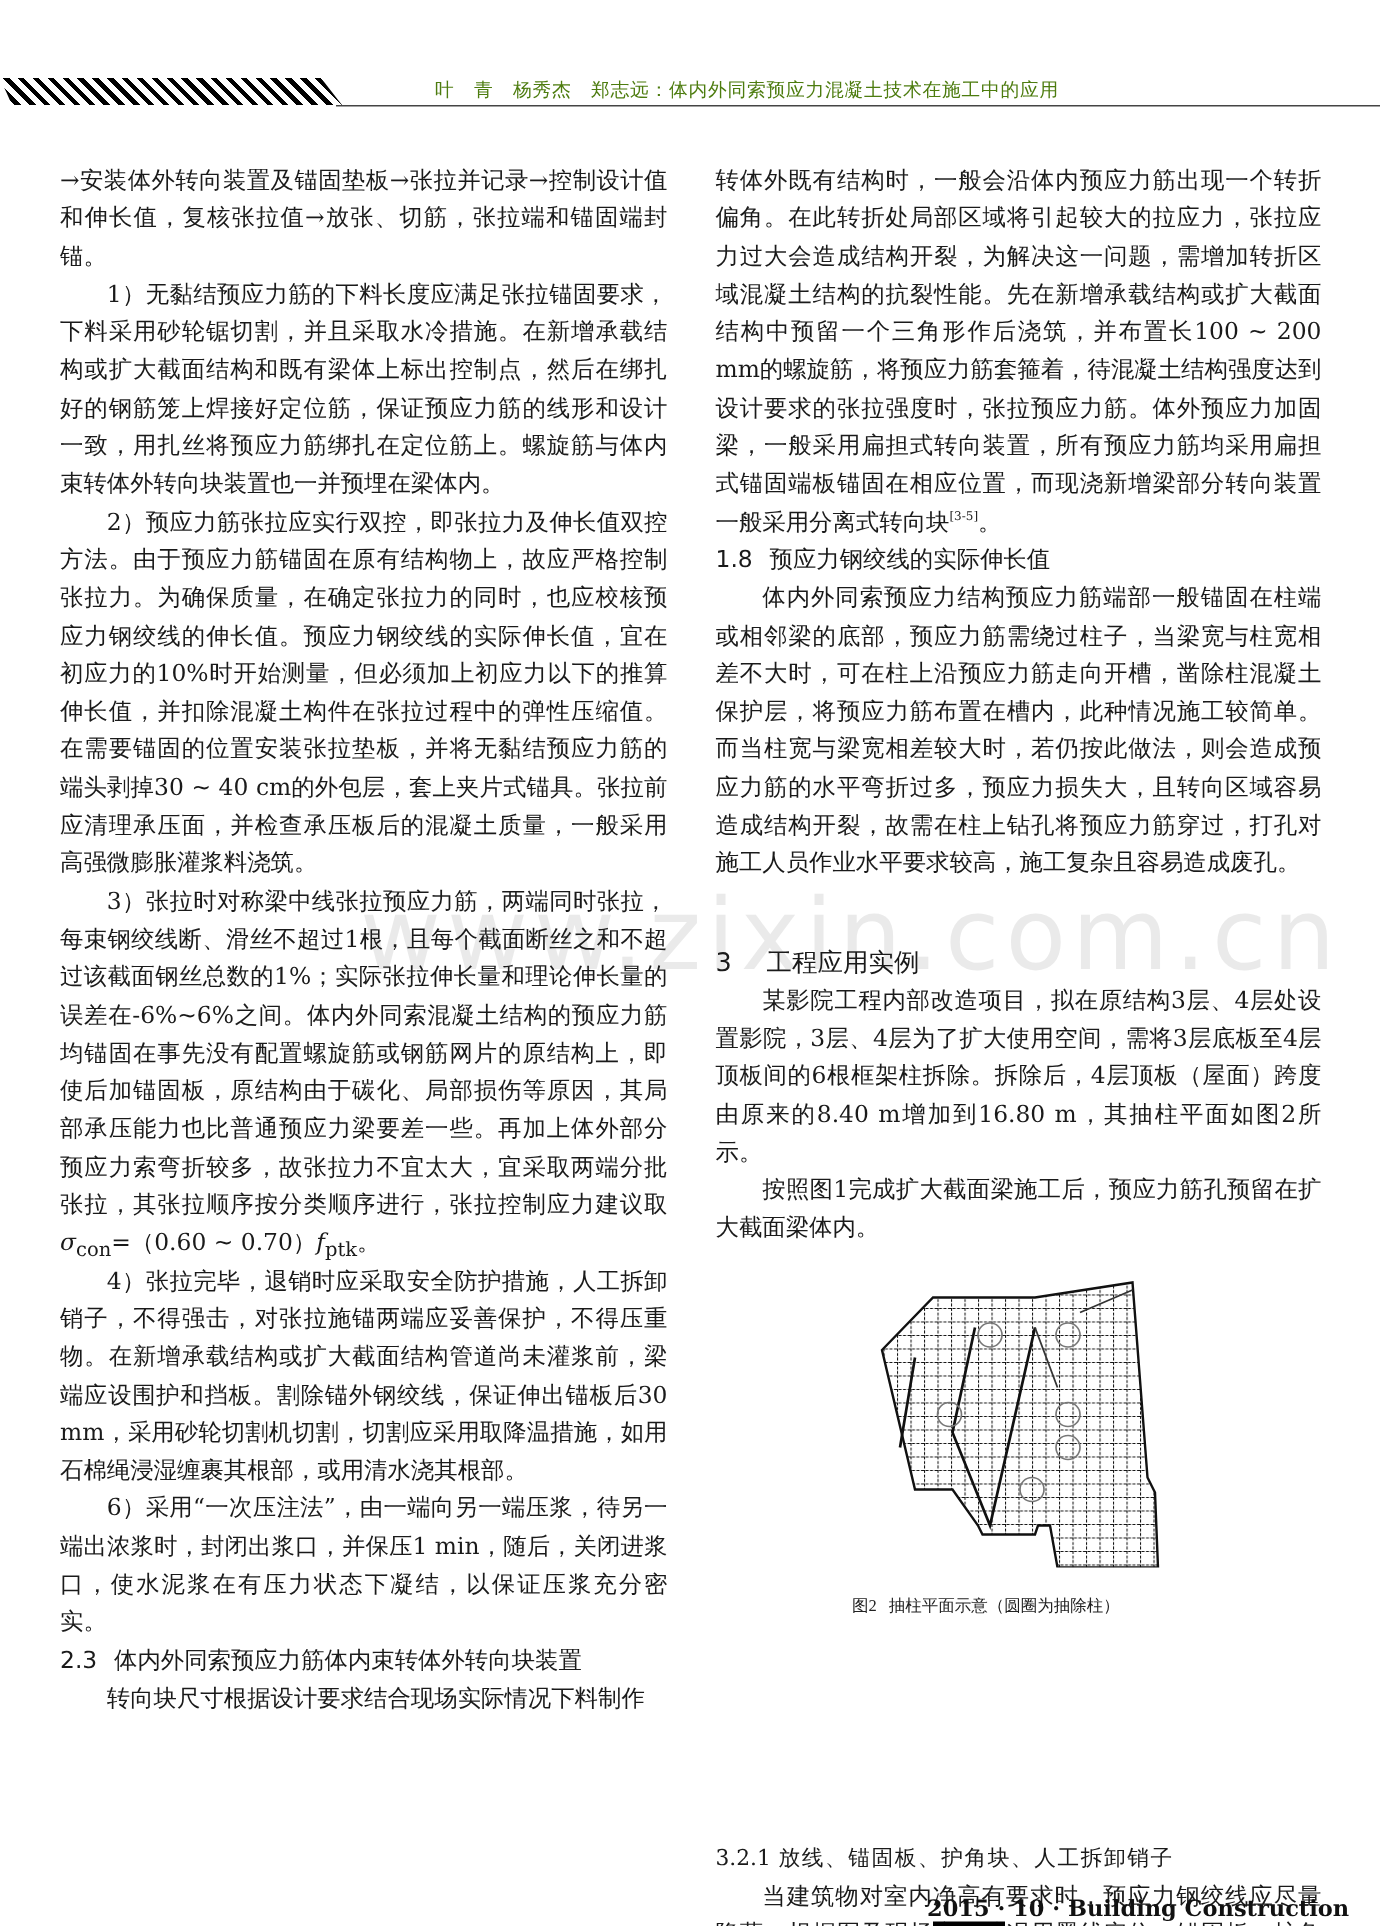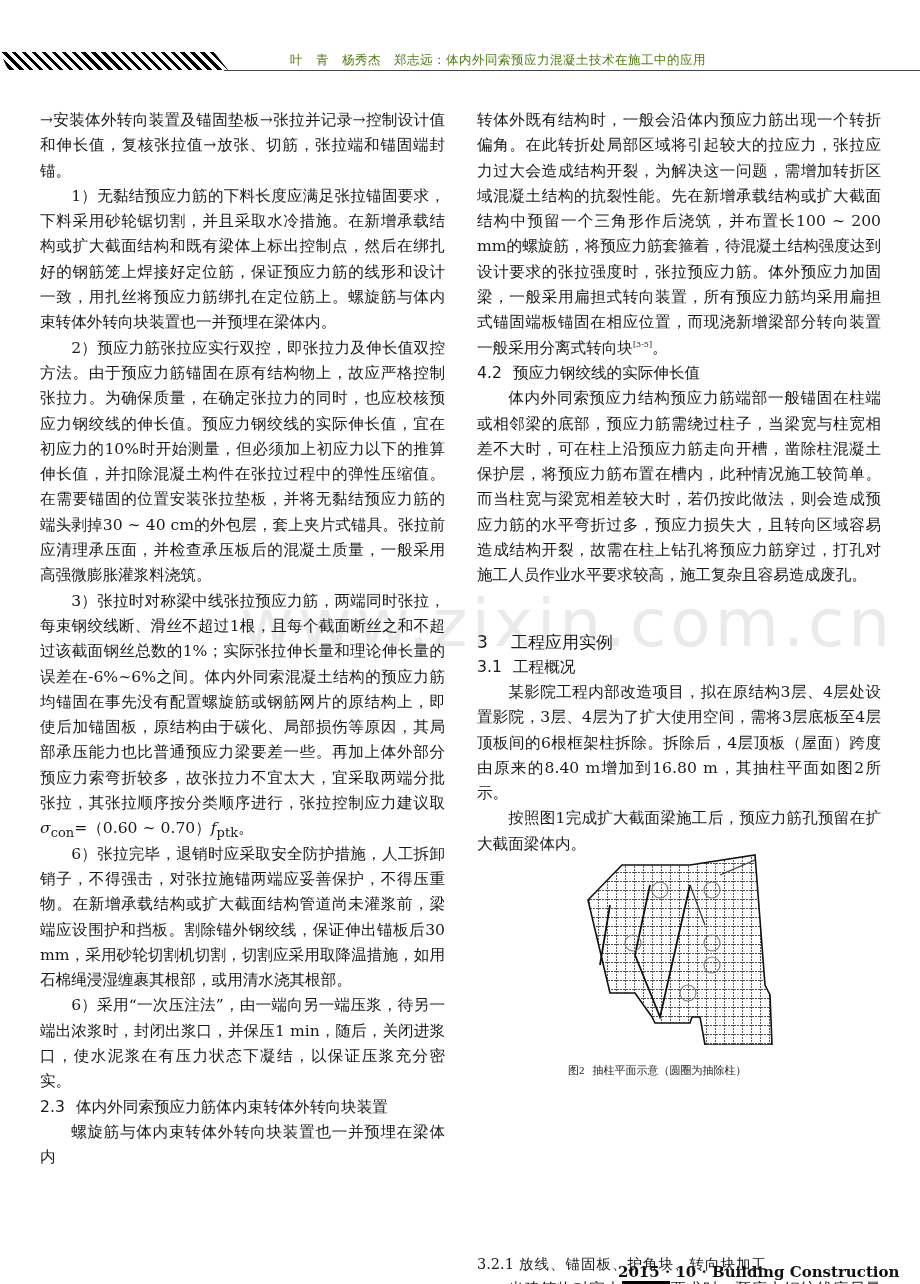--- a/index.html
+++ b/index.html
@@ -85,36 +85,35 @@
   <div class="running-title">叶　青　杨秀杰　郑志远：体内外同索预应力混凝土技术在施工中的应用</div>
 </div>
 
 <div class="watermark">www.zixin.com.cn</div>
 
 <div class="col left">
   <p>→安装体外转向装置及锚固垫板→张拉并记录→控制设计值和伸长值，复核张拉值→放张、切筋，张拉端和锚固端封锚。</p>
   <p class="indent">1）无黏结预应力筋的下料长度应满足张拉锚固要求，下料采用砂轮锯切割，并且采取水冷措施。在新增承载结构或扩大截面结构和既有梁体上标出控制点，然后在绑扎好的钢筋笼上焊接好定位筋，保证预应力筋的线形和设计一致，用扎丝将预应力筋绑扎在定位筋上。螺旋筋与体内束转体外转向块装置也一并预埋在梁体内。</p>
   <p class="indent">2）预应力筋张拉应实行双控，即张拉力及伸长值双控方法。由于预应力筋锚固在原有结构物上，故应严格控制张拉力。为确保质量，在确定张拉力的同时，也应校核预应力钢绞线的伸长值。预应力钢绞线的实际伸长值，宜在初应力的10%时开始测量，但必须加上初应力以下的推算伸长值，并扣除混凝土构件在张拉过程中的弹性压缩值。在需要锚固的位置安装张拉垫板，并将无黏结预应力筋的端头剥掉30 ~ 40 cm的外包层，套上夹片式锚具。张拉前应清理承压面，并检查承压板后的混凝土质量，一般采用高强微膨胀灌浆料浇筑。</p>
   <p class="indent"><span>3）张拉时对称梁中线张拉预应力筋，两端同时张拉，每束钢绞线断、滑丝不超过1根，且每个截面断丝之和不超过该截面钢丝总数的1%；实际张拉伸长量和理论伸长量的误差在-6%~6%之间。体内外同索混凝土结构的预应力筋均锚固在事先没有配置螺旋筋或钢筋网片的原结构上，即使后加锚固板，原结构由于碳化、局部损伤等原因，其局部承压能力也比普通预应力梁要差一些。再加上体外部分预应力索弯折较多，故张拉力不宜太大，宜采取两端分批张拉，其张拉顺序按分类顺序进行，张拉控制应力建议取</span><span><i>σ</i><sub>con</sub><span>=（0.60 ~ 0.70）</span><i>f</i><sub>ptk</sub><span>。</span></span></p>
-  <p class="indent">6）张拉完毕，退销时应采取安全防护措施，人工拆卸销子，不得强击，对张拉施锚两端应妥善保护，不得压重物。在新增承载结构或扩大截面结构管道尚未灌浆前，梁端应设围护和挡板。割除锚外钢绞线，保证伸出锚板后30 mm，采用砂轮切割机切割，切割应采用取降温措施，如用石棉绳浸湿缠裹其根部，或用清水浇其根部。</p>
+  <p class="indent">4）张拉完毕，退销时应采取安全防护措施，人工拆卸销子，不得强击，对张拉施锚两端应妥善保护，不得压重物。在新增承载结构或扩大截面结构管道尚未灌浆前，梁端应设围护和挡板。割除锚外钢绞线，保证伸出锚板后30 mm，采用砂轮切割机切割，切割应采用取降温措施，如用石棉绳浸湿缠裹其根部，或用清水浇其根部。</p>
   <p class="indent">6）采用“一次压注法”，由一端向另一端压浆，待另一端出浓浆时，封闭出浆口，并保压1 min，随后，关闭进浆口，使水泥浆在有压力状态下凝结，以保证压浆充分密实。</p>
   <div class="h2"><span class="num">2.3</span><span>体内外同索预应力筋体内束转体外转向块装置</span></div>
-  <p class="indent">螺旋筋与体内束转体外转向块装置也一并预埋在梁体内</p>
+  <p class="indent">转向块尺寸根据设计要求结合现场实际情况下料制作</p>
 </div>
 
 <div class="col right">
   <p><span>转体外既有结构时，一般会沿体内预应力筋出现一个转折偏角。在此转折处局部区域将引起较大的拉应力，张拉应力过大会造成结构开裂，为解决这一问题，需增加转折区域混凝土结构的抗裂性能。先在新增承载结构或扩大截面结构中预留一个三角形作后浇筑，并布置长100 ~ 200 mm的螺旋筋，将预应力筋套箍着，待混凝土结构强度达到设计要求的张拉强度时，张拉预应力筋。体外预应力加固梁，一般采用扁担式转向装置，所有预应力筋均采用扁担式锚固端板锚固在相应位置，而现浇新增梁部分转向装置一般采用分离式转向块</span><sup>[3-5]</sup><span>。</span></p>
-  <div class="h2"><span class="num">4.2</span><span>预应力钢绞线的实际伸长值</span></div>
+  <div class="h2"><span class="num">1.8</span><span>预应力钢绞线的实际伸长值</span></div>
   <p class="indent">体内外同索预应力结构预应力筋端部一般锚固在柱端或相邻梁的底部，预应力筋需绕过柱子，当梁宽与柱宽相差不大时，可在柱上沿预应力筋走向开槽，凿除柱混凝土保护层，将预应力筋布置在槽内，此种情况施工较简单。而当柱宽与梁宽相差较大时，若仍按此做法，则会造成预应力筋的水平弯折过多，预应力损失大，且转向区域容易造成结构开裂，故需在柱上钻孔将预应力筋穿过，打孔对施工人员作业水平要求较高，施工复杂且容易造成废孔。</p>
   <div class="h2 h1"><span class="num">3</span><span>工程应用实例</span></div>
-  <div class="h2"><span class="num">3.1</span><span>工程概况</span></div>
   <p class="indent">某影院工程内部改造项目，拟在原结构3层、4层处设置影院，3层、4层为了扩大使用空间，需将3层底板至4层顶板间的6根框架柱拆除。拆除后，4层顶板（屋面）跨度由原来的8.40 m增加到16.80 m，其抽柱平面如图2所示。</p>
   <p class="indent">按照图1完成扩大截面梁施工后，预应力筋孔预留在扩大截面梁体内。</p>
   <div style="height:355px"></div>
-  <div class="h3"><span class="num">3.2.1</span><span>放线、锚固板、护角块、转向块加工</span></div>
+  <div class="h3"><span class="num">3.2.1</span><span>放线、锚固板、护角块、人工拆卸销子</span></div>
   <p class="indent">当建筑物对室内净高有要求时，预应力钢绞线应尽量隐蔽。根据图及现场实际情况用墨线定位。锚固板、护角块、转向块尺寸根据设计要求结合现场实际情况下料制作。本工程预应力锚固端在梁底及梁顶，钢绞线从梁穿出</p>
 </div>
 
 <div class="figure">
   <svg viewBox="0 0 200 200">
     <defs>
       <pattern id="grid" width="9" height="9" patternUnits="userSpaceOnUse">
         <path d="M9 0 L0 0 0 9" fill="none" stroke="#111" stroke-width="1.4" stroke-dasharray="2 1"></path>
       </pattern>
       <clipPath id="outline">

